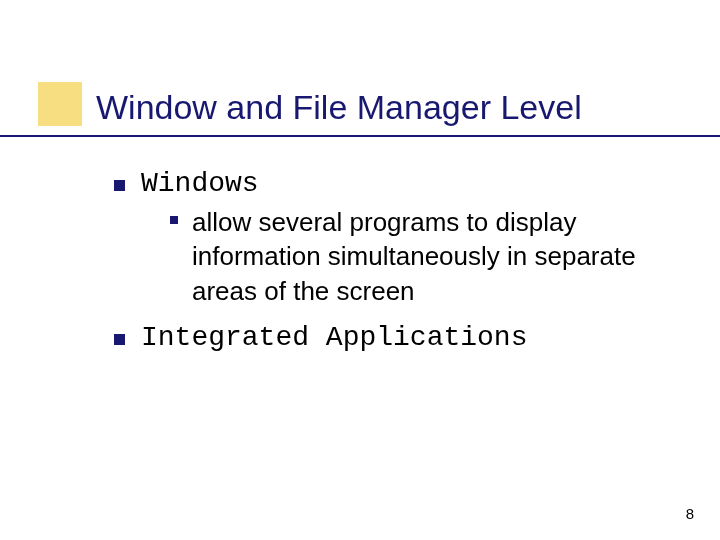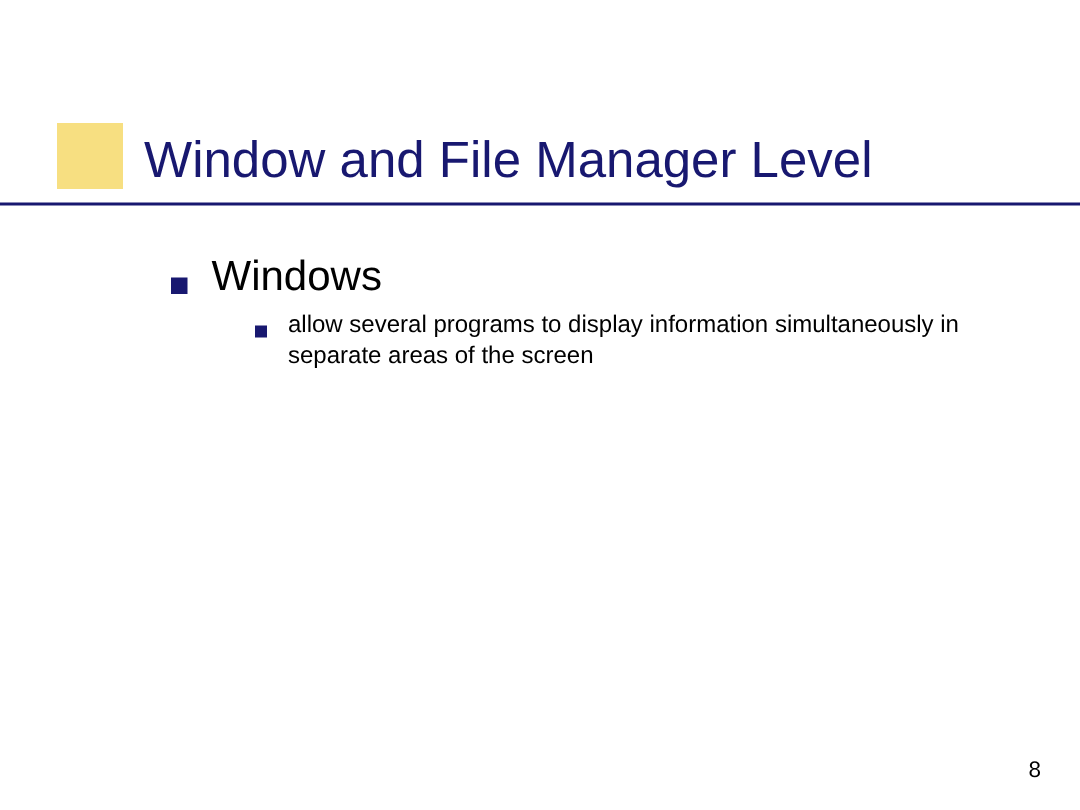--- a/index.html
+++ b/index.html
@@ -2,27 +2,27 @@
 <html><head>
 <meta charset="utf-8">
 <style>
   * { margin: 0; padding: 0; box-sizing: border-box; }
   html, body { width: 720px; height: 540px; background: #fff; font-family: Verdana, Geneva, sans-serif; color: #000; }
   .slide { position: relative; width: 720px; height: 540px; }
   .accent-block { position: absolute; left: 38px; top: 82px; width: 44px; height: 44px; background: #f0c419; opacity: 0.55; }
   .title { position: absolute; left: 96px; top: 88px; font-size: 34px; color: #181870; font-family: Verdana, Geneva, sans-serif; }
   .title-underline { position: absolute; left: 0; top: 135px; width: 720px; height: 2px; background: #181870; }
   .content { position: absolute; left: 114px; top: 168px; width: 560px; }
-  .item-l1 { display: flex; align-items: center; margin-bottom: 6px; }
+  .item-l1 { display: flex; align-items: flex-start; margin-bottom: 6px; font-family: Liberation Mono, monospace; }
   .item-l1 .bullet { width: 11px; height: 11px; background: #181870; margin-top: 12px; margin-right: 16px; flex-shrink: 0; }
   .item-l1 .label { font-size: 28px; color: #000; }
   .item-l2-wrap { margin-left: 56px; margin-bottom: 14px; }
   .item-l2 { display: flex; align-items: flex-start; }
   .item-l2 .bullet { width: 8px; height: 8px; background: #181870; margin-top: 11px; margin-right: 14px; flex-shrink: 0; }
-  .item-l2 .text { font-size: 16px; color: #000; line-height: 1.32; max-width: 480px; }
+  .item-l2 .text { font-size: 26px; color: #000; line-height: 1.32; max-width: 480px; }
   .page-num { position: absolute; right: 26px; bottom: 18px; font-size: 15px; color: #000; }
 </style>
 </head>
 <body>
 
 <div class="slide">
   <div class="accent-block"></div>
   <div class="title">Window and File Manager Level</div>
   <div class="title-underline"></div>
 
@@ -32,17 +32,21 @@
       <span class="bullet"></span>
       <span class="label">Windows</span>
     </div>
     <div class="item-l2-wrap">
       <div class="item-l2">
         <span class="bullet"></span>
         <span class="text">allow several programs to display information simultaneously in separate areas of the screen</span>
       </div>
     </div>
 
+    <div class="item-l1">
+      <span class="bullet"></span>
+      <span class="label">Integrated Applications</span>
+    </div>
 
   </div>
 
   <div class="page-num">8</div>
 </div>
 
 </body></html>

